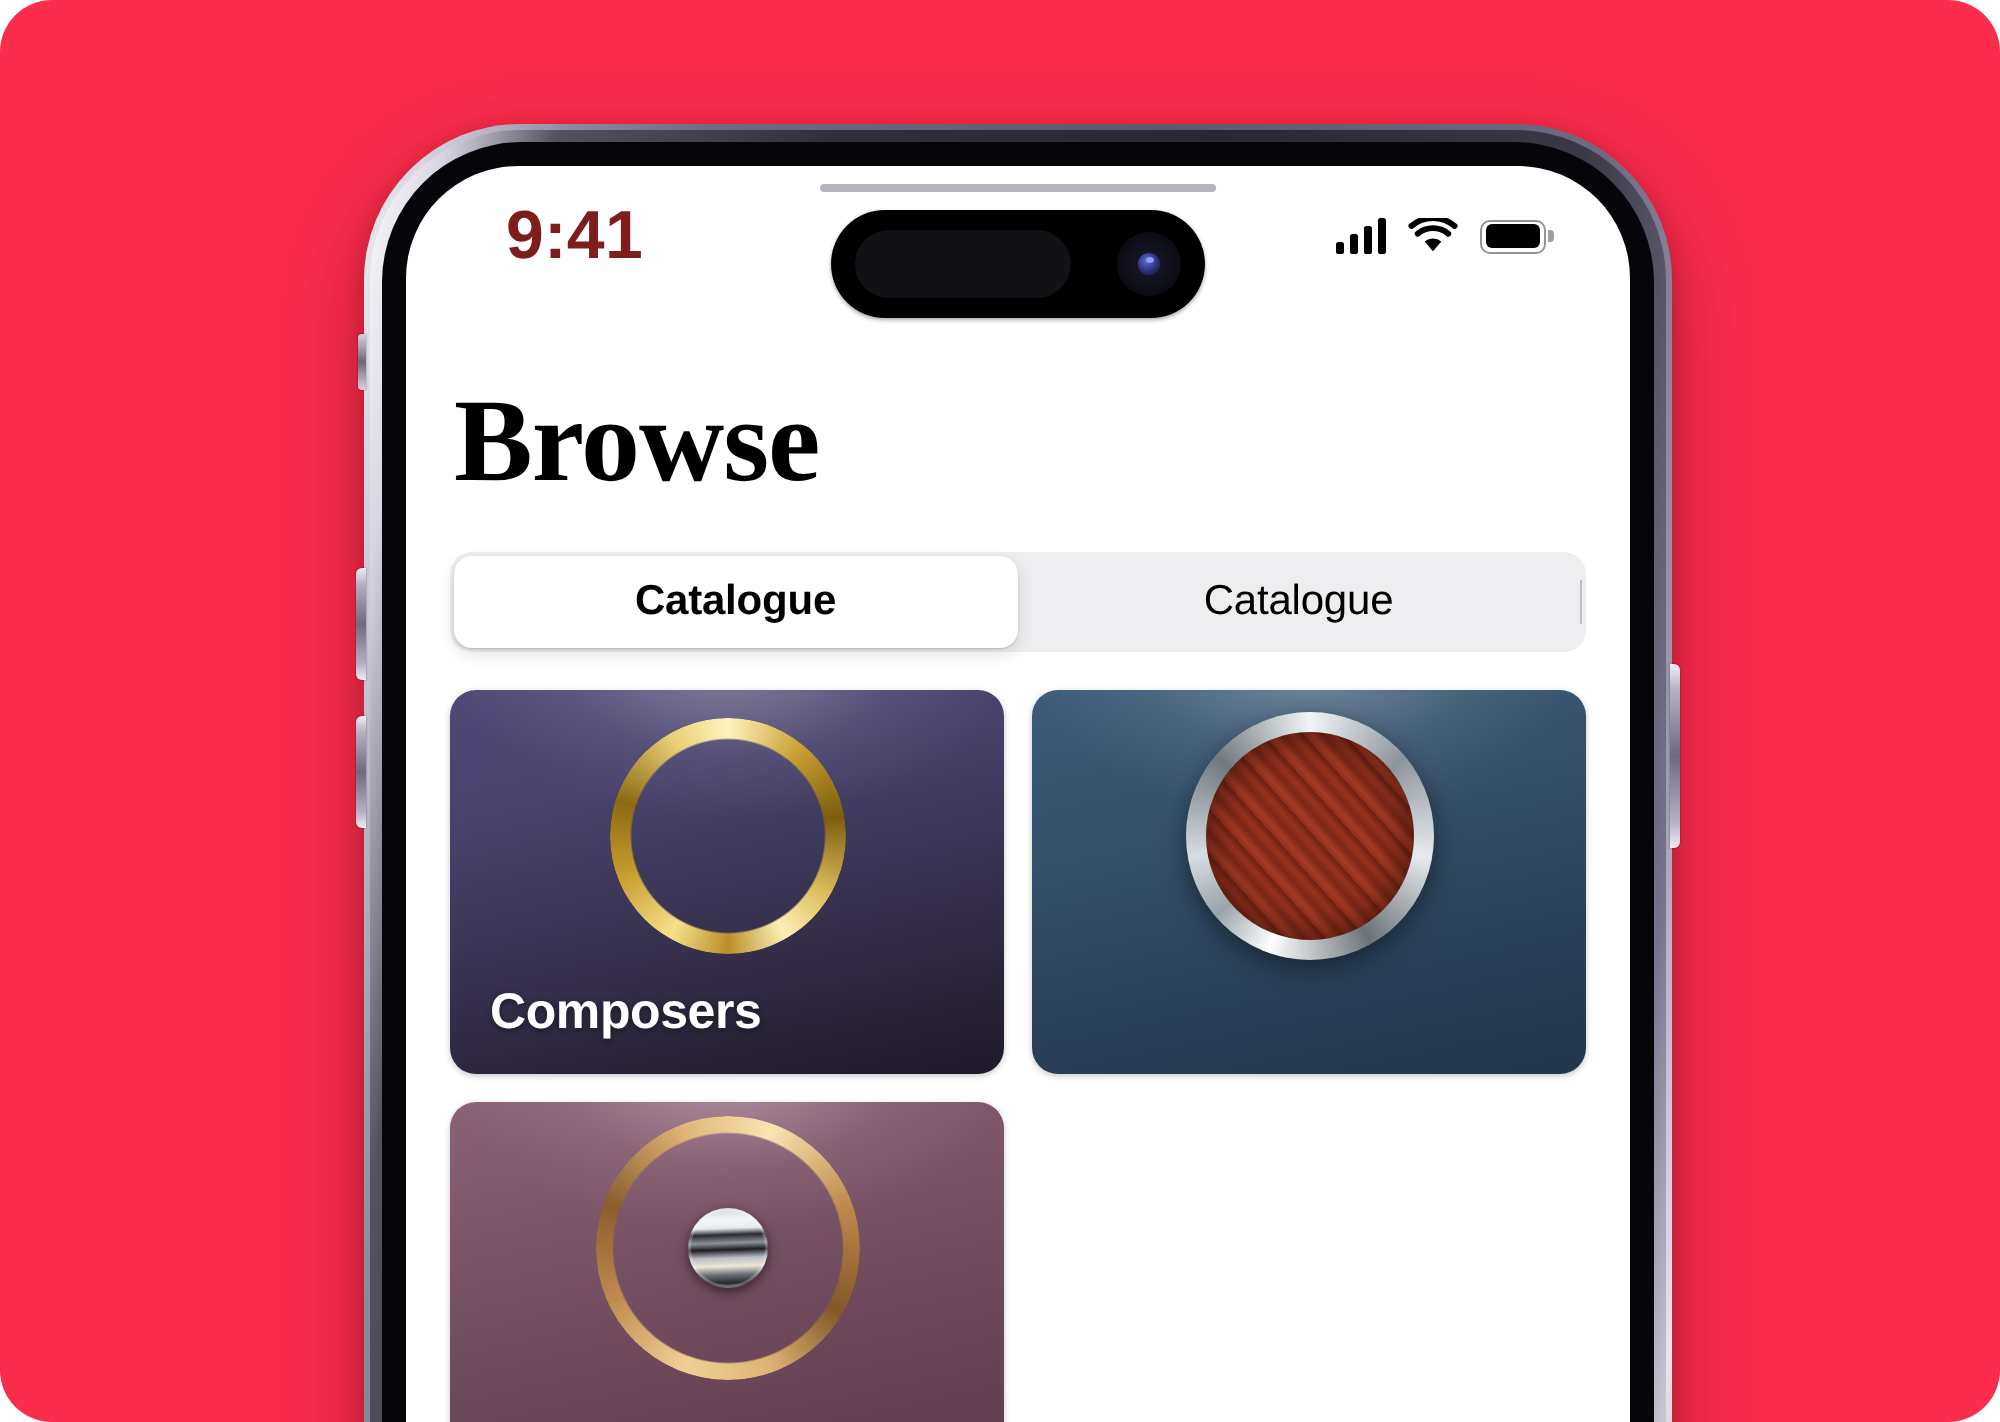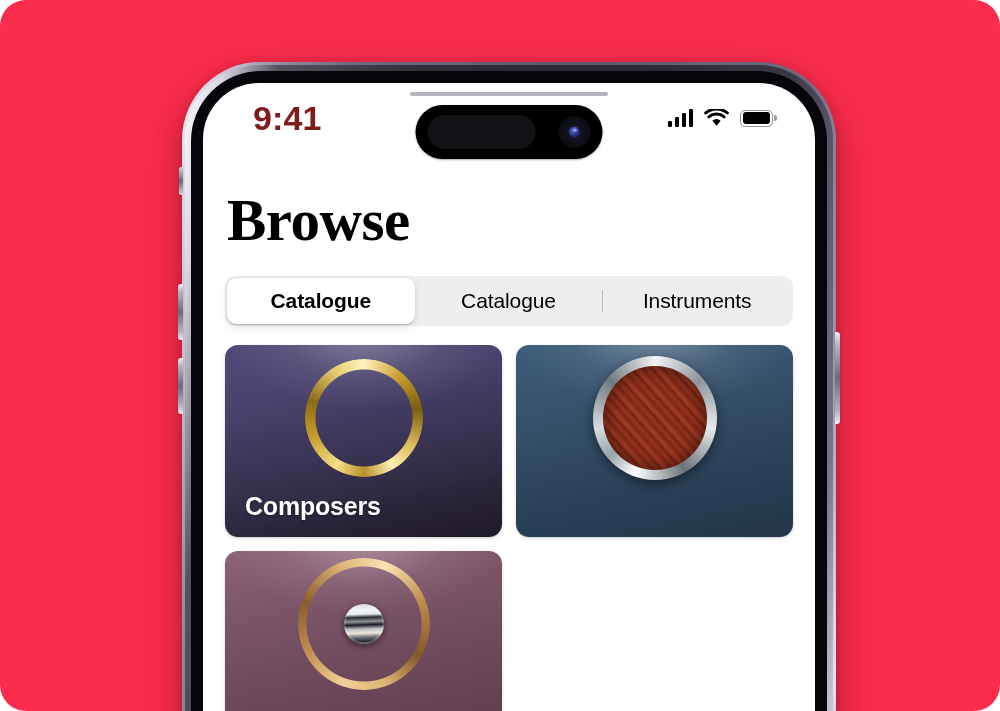--- a/index.html
+++ b/index.html
@@ -434,23 +434,20 @@
         <h1 id="page-title">Browse</h1>
 
         <div id="segmented-control">
           <div class="seg selected">
             <span>Catalogue</span>
           </div>
           <div class="seg">
             <span>Catalogue</span>
           </div>
           <div class="seg-divider"></div>
-          <div class="seg">
-            <span>Instruments</span>
-          </div>
         </div>
 
         <div id="card-grid">
 
           <div class="card bg-purple">
             <div class="card-sheen"></div>
             <div class="card-art">
               <div class="gold-ring"></div>
             </div>
             <div class="card-label">Composers</div>

